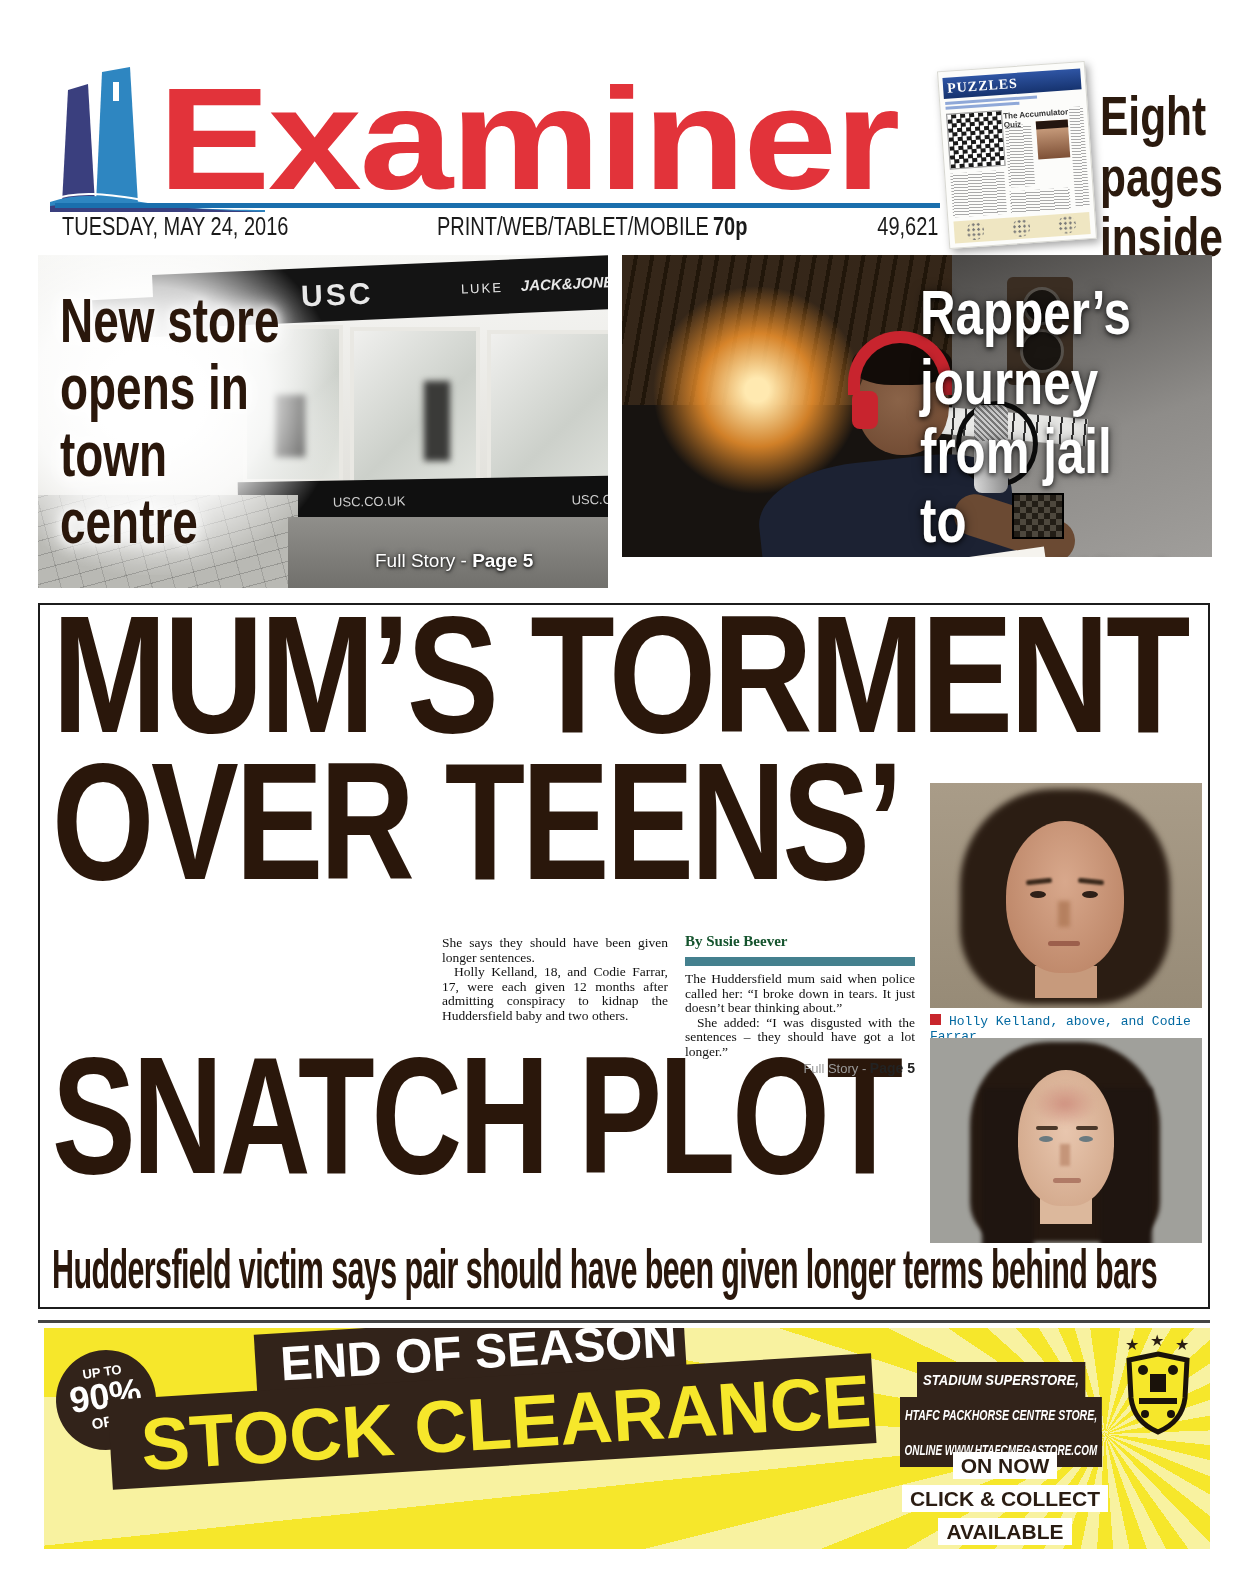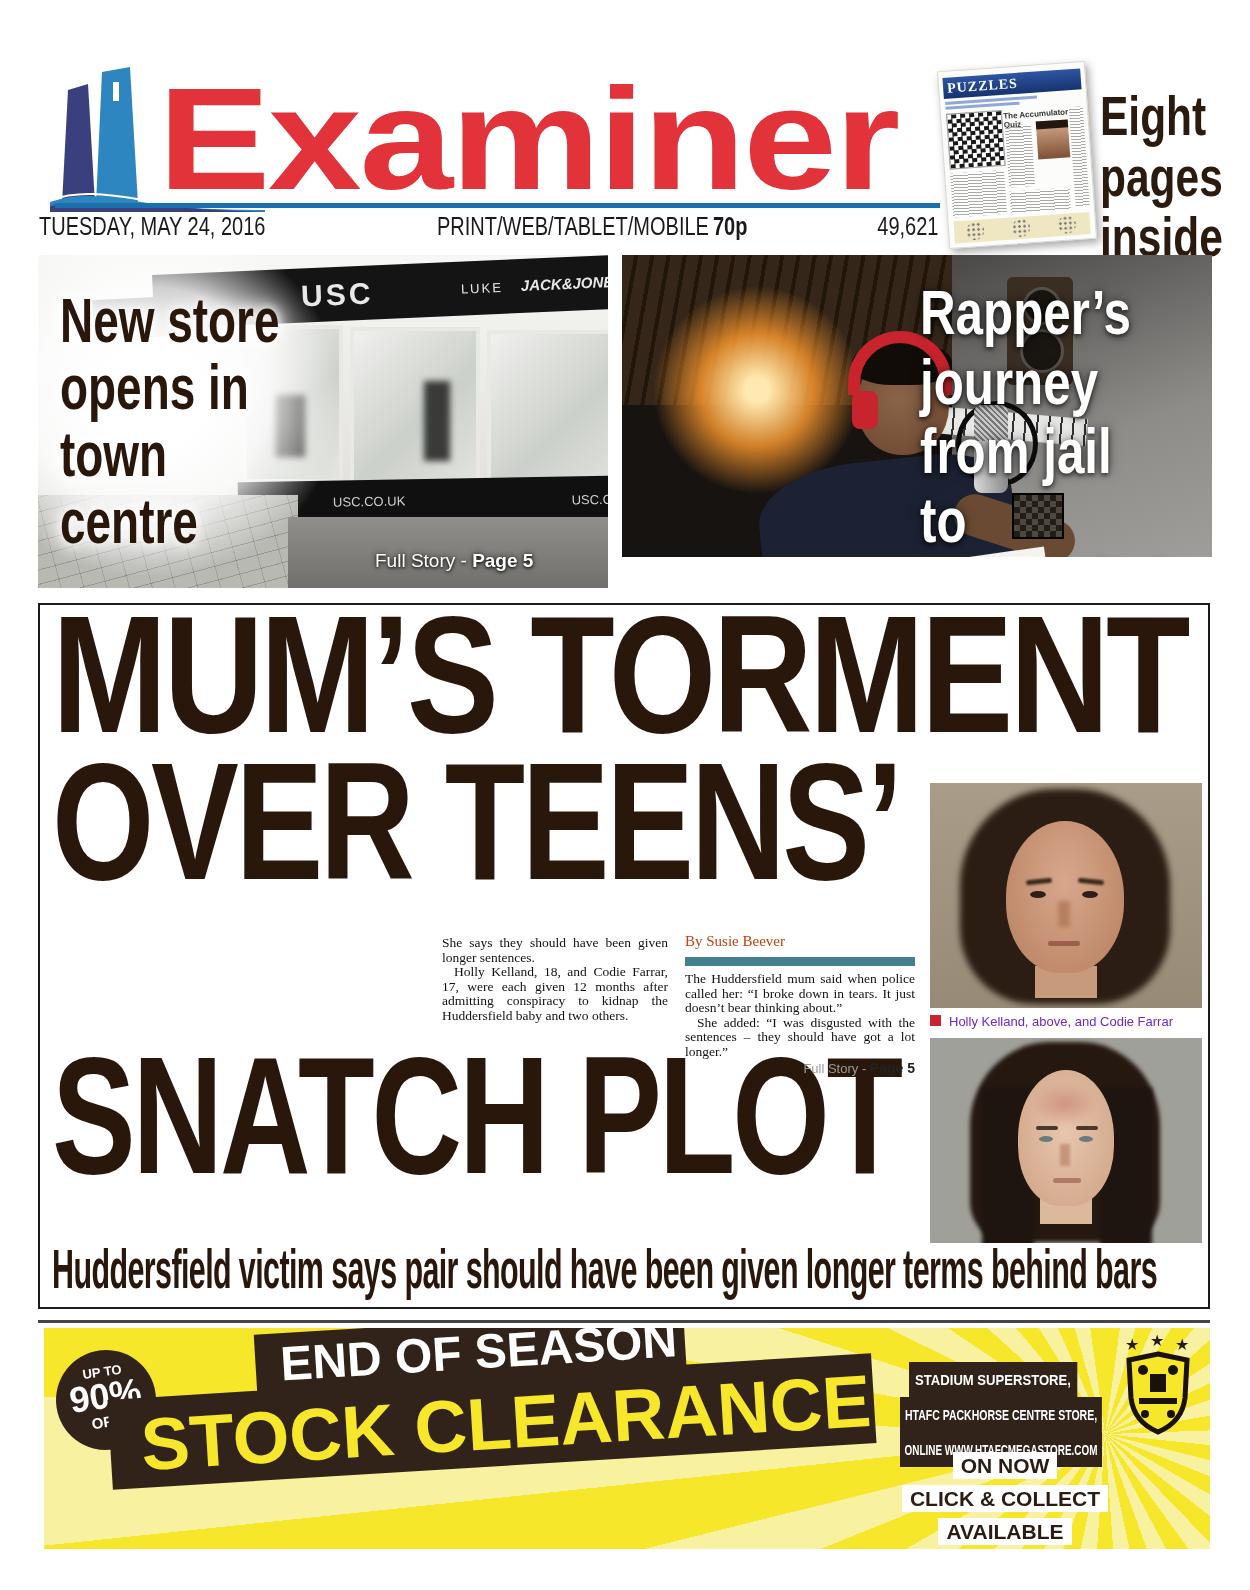--- a/index.html
+++ b/index.html
@@ -86,26 +86,26 @@
   .paper{position:absolute;left:300px;top:300px;width:125px;height:36px;background:#f5f3ee;transform:rotate(-8deg);}
   .studio-hl{color:#fff;text-shadow:0 2px 6px rgba(0,0,0,.7),0 0 12px rgba(0,0,0,.5);}
 
   
   .main-box{left:38px;top:603px;width:1172px;height:706px;border:2px solid #1c1c1c;background:#fff;box-sizing:border-box;}
   .hl-line{font-weight:bold;font-size:118px;letter-spacing:-3px;color:#2a170b;line-height:1;}
   .bodycol{font-family:"Liberation Serif",serif;font-size:13.5px;line-height:14.6px;color:#111;
     text-align:justify;}
   .bodycol p{margin:0;}
   .bodycol p + p{text-indent:12px;}
-  .byline{font-family:"Liberation Serif",serif;font-weight:normal;font-size:15px;color:#c2410c;}
+  .byline{font-family:"Liberation Serif",serif;font-weight:bold;font-size:15px;color:#14532d;}
   .teal-bar{left:685px;top:957px;width:230px;height:9px;background:#44808e;}
   .fs5{font-size:13px;color:#9a9a9a;}
   .fs5 b{font-size:14px;color:#222;}
   .mug{overflow:hidden;}
-  .caption{font-size:13px;color:#6d28d9;}
+  .caption{font-size:13px;color:#0369a1;font-family:Liberation Mono, monospace;}
   .redsq{display:inline-block;width:11px;height:11px;background:#c8262c;margin-right:8px;}
   .subhl{font-weight:bold;font-size:50px;letter-spacing:-1px;color:#2a170b;line-height:1;}
 
   .mug1{background:linear-gradient(180deg,#a99c88,#978b77);}
   .mug2{background:#a0a09b;}
   .m-part{position:absolute;}
 
   
   .ad-sep{left:38px;top:1320px;width:1172px;height:3px;background:#444;}
   .ad-box{left:44px;top:1328px;width:1166px;height:221px;overflow:hidden;
@@ -113,21 +113,21 @@
   .offer-circle{position:absolute;left:12px;top:22px;width:100px;height:100px;border-radius:50%;
     background:#32231a;color:#fff;text-align:center;transform:rotate(-8deg);}
   .oc-upto{font-weight:bold;font-size:13px;margin-top:14px;}
   .oc-pct{font-weight:bold;font-size:36px;line-height:.95;}
   .oc-off{font-weight:bold;font-size:15px;}
   .banner-wrap{position:absolute;left:60px;top:16px;transform:rotate(-3.5deg);transform-origin:0 0;}
   .banner-row1{margin-left:150px;width:430px;height:58px;background:#32231a;text-align:center;line-height:58px;}
   .banner-row2{width:765px;height:90px;background:#32231a;text-align:center;line-height:90px;margin-top:-2px;}
   .eos{font-weight:bold;font-size:46px;color:#fff;}
   .stc{font-weight:bold;font-size:70px;color:#f6e72b;}
-  .stores{position:absolute;left:856px;top:34px;width:210px;text-align:center;line-height:29px;}
+  .stores{position:absolute;left:856px;top:34px;width:210px;text-align:right;line-height:29px;font-style:italic;}
   .stores span{background:#32231a;color:#fff;font-weight:bold;font-size:15px;padding:3px 7px;}
   .status{position:absolute;left:856px;top:122px;width:210px;text-align:center;line-height:31px;}
   .status span{background:#fff;color:#2a1c12;font-weight:bold;font-size:21px;padding:2px 8px;}
 </style>
 </head>
 <body>
 
 <div id="page">
 
   <div class="abs" style="left:50px;top:52px;width:215px;height:160px;">
@@ -137,21 +137,21 @@
       <rect x="63" y="30" width="6" height="19" fill="#fff"></rect>
       <path d="M0,160 L0,150 C40,136 80,150 120,154 C150,157 185,158 215,158 L215,160 Z" fill="#2e86c1"></path>
       <path d="M0,160 L0,154 C50,146 100,156 215,160 Z" fill="#3a3f7e"></path>
       <path d="M0,148 C40,134 80,148 125,152" stroke="#fff" stroke-width="2" fill="none"></path>
     </svg>
   </div>
   <div class="abs" style="left:158px;top:68px;">
     <span class="fit title-main" style="transform: scale(1.1702, 1);">Examiner</span>
   </div>
   <div class="abs blue-rule"></div>
-  <div class="abs dateline" style="left:39px;">
+  <div class="abs dateline" style="left:62px;">
     <span class="cond">TUESDAY, MAY 24, 2016</span>
   </div>
   <div class="abs dateline" style="left:437px;">
     <span class="cond">PRINT/WEB/TABLET/MOBILE</span>
   </div>
   <div class="abs dateline" style="left:713px;font-weight:bold;">
     <span class="cond">70p</span>
   </div>
   <div class="abs dateline" style="right:312px;">
     <span class="condr">49,621</span>

